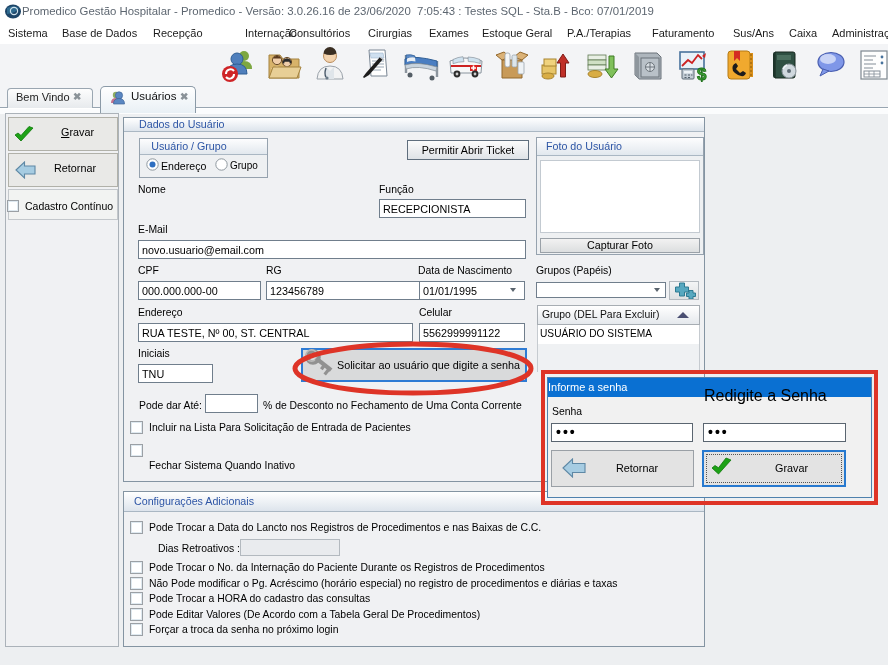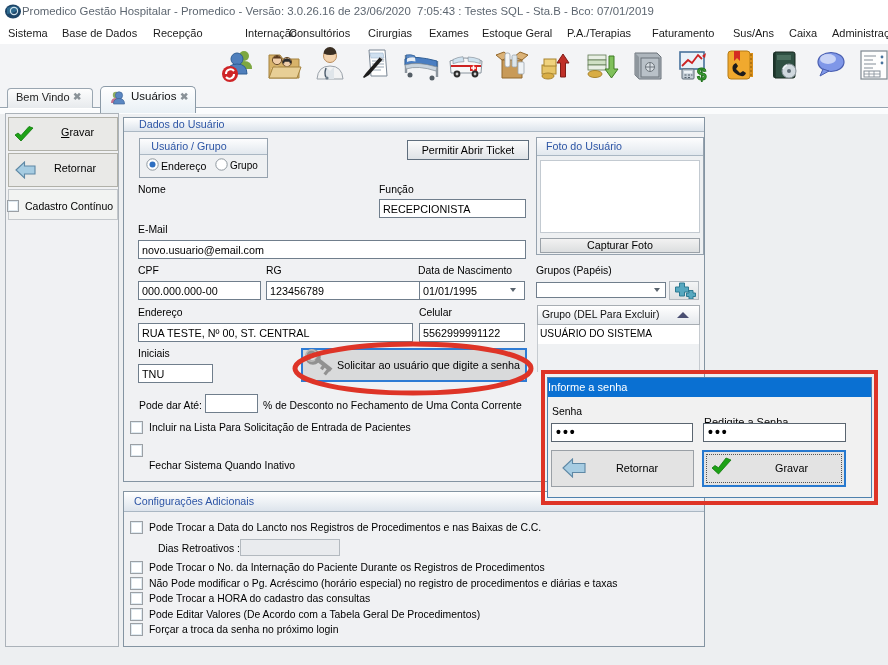--- a/index.html
+++ b/index.html
@@ -310,21 +310,21 @@
   <div class="cb" style="left:130px;top:592px;"></div>
   <div class="lbl" style="left:149px;top:593px;">Pode Trocar a HORA do cadastro das consultas</div>
   <div class="cb" style="left:130px;top:608px;"></div>
   <div class="lbl" style="left:149px;top:609px;">Pode Editar Valores (De Acordo com a Tabela Geral De Procedimentos)</div>
   <div class="cb" style="left:130px;top:623px;"></div>
   <div class="lbl" style="left:149px;top:624px;">Forçar a troca da senha no próximo login</div>
 
   <div class="abs" style="left:547px;top:377px;width:325px;height:121px;background:#f1f1f1;border:1px solid #4f81ad;"></div>
   <div class="abs" style="left:548px;top:378px;width:323px;height:19px;background:#0a70d2;color:#fff;font-size:11px;line-height:19px;">Informe a senha</div>
   <div class="abs" style="left:552px;top:406px;font-size:10.4px;">Senha</div>
-  <div class="abs" style="left:704px;top:416px;font-size:11px;">Redigite a Senha</div>
+  <div class="abs" style="left:704px;top:387px;font-size:16px;">Redigite a Senha</div>
   <div class="abs" style="left:551px;top:423px;width:142px;height:19px;background:#fff;border:1px solid #5a6570;font-size:14px;font-weight:bold;line-height:17px;padding-left:4px;letter-spacing:2px;">•••</div>
   <div class="abs" style="left:703px;top:423px;width:143px;height:19px;background:#fff;border:1px solid #5a6570;font-size:14px;font-weight:bold;line-height:17px;padding-left:4px;letter-spacing:2px;">•••</div>
 
   <div class="abs" style="left:551px;top:450px;width:143px;height:37px;background:#e3e3e3;border:1px solid #9aa0a6;"></div>
   <svg class="abs" style="left:562px;top:458px" width="24" height="20" viewBox="0 0 24 20">
     <polygon points="1,10 10.5,1 10.5,5.5 23,5.5 23,14.5 10.5,14.5 10.5,19" fill="#a6cce2" stroke="#5e88a5" stroke-width="1.1"></polygon>
   </svg>
   <div class="abs" style="left:616px;top:462px;font-size:10.8px;">Retornar</div>
 
   <div class="abs" style="left:702px;top:450px;width:144px;height:37px;background:#e3e3e3;border:2px solid #2779cf;"></div>

